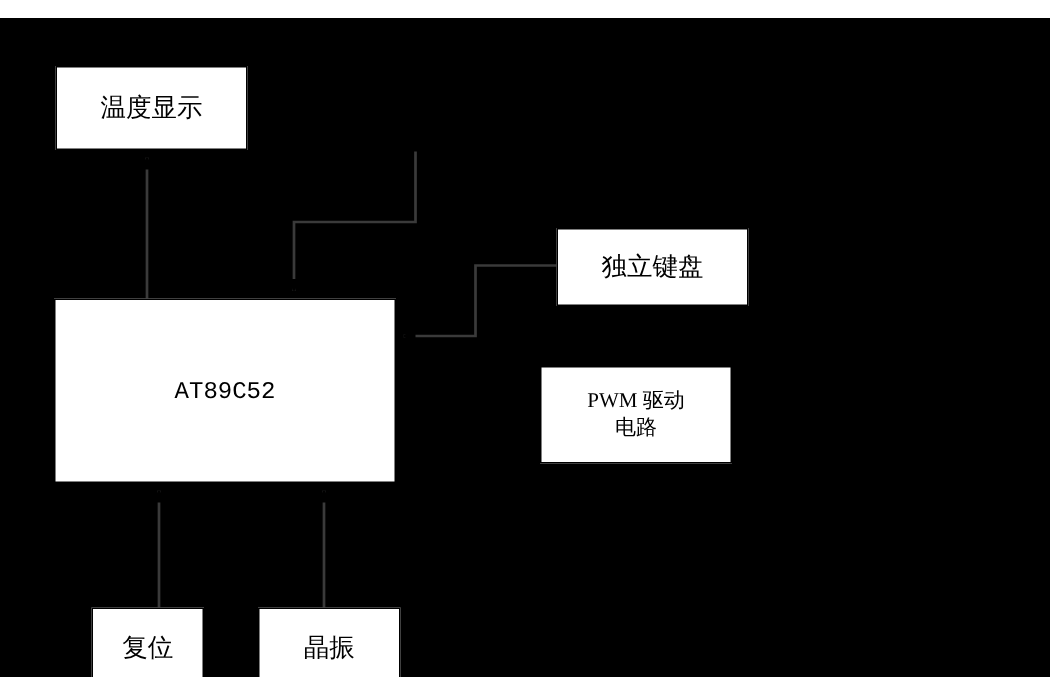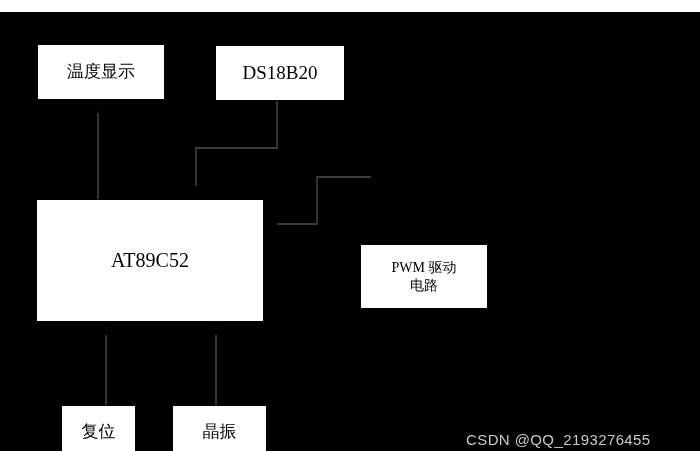--- a/index.html
+++ b/index.html
@@ -28,21 +28,21 @@
     color: #000000;
     line-height: 1.25;
   }
   .node .label {
     display: block;
     padding: 0 4px;
   }
   .label-cn  { font-size: 17px; }
   .label-lat { font-size: 19px; }
   .label-mix { font-size: 14px; }
-  .label-big { font-size: 20px; }
+  .label-big { font-size: 16px; font-family: Liberation Mono, monospace; }
 
   .edge-svg {
     position: absolute;
     left: 0;
     top: 0;
     width: 700px;
     height: 451px;
     pointer-events: none;
   }
   .edge-path {
@@ -90,24 +90,24 @@
 
     <path class="edge-path" d="M106,393 L106,315" marker-end="url(#ah-generic)"></path>
 
     <path class="edge-path" d="M216,393 L216,315" marker-end="url(#ah-generic)"></path>
   </svg>
 
   <div class="node" style="left:37px; top:32px; width:128px; height:56px;">
     <span class="label label-cn">温度显示</span>
   </div>
 
-  <div class="node" style="left:215px; top:33px; width:130px; height:56px;">
-    <span class="label label-lat">DS18B20</span>
+
+  <div class="node" style="left:371px; top:140px; width:128px; height:52px;">
+    <span class="label label-cn">独立键盘</span>
   </div>
-
 
   <div class="node" style="left:36px; top:187px; width:228px; height:123px;">
     <span class="label label-big">AT89C52</span>
   </div>
 
   <div class="node" style="left:360px; top:232px; width:128px; height:65px;">
     <span class="label label-mix">
       <span>PWM 驱动</span><br>
       <span>电路</span>
     </span>
@@ -115,15 +115,14 @@
 
 
   <div class="node" style="left:61px; top:393px; width:75px; height:53px;">
     <span class="label label-cn">复位</span>
   </div>
 
   <div class="node" style="left:172px; top:393px; width:95px; height:53px;">
     <span class="label label-cn">晶振</span>
   </div>
 
-  <div class="watermark">CSDN @QQ_2193276455</div>
 
 </div>
 
 </body></html>

